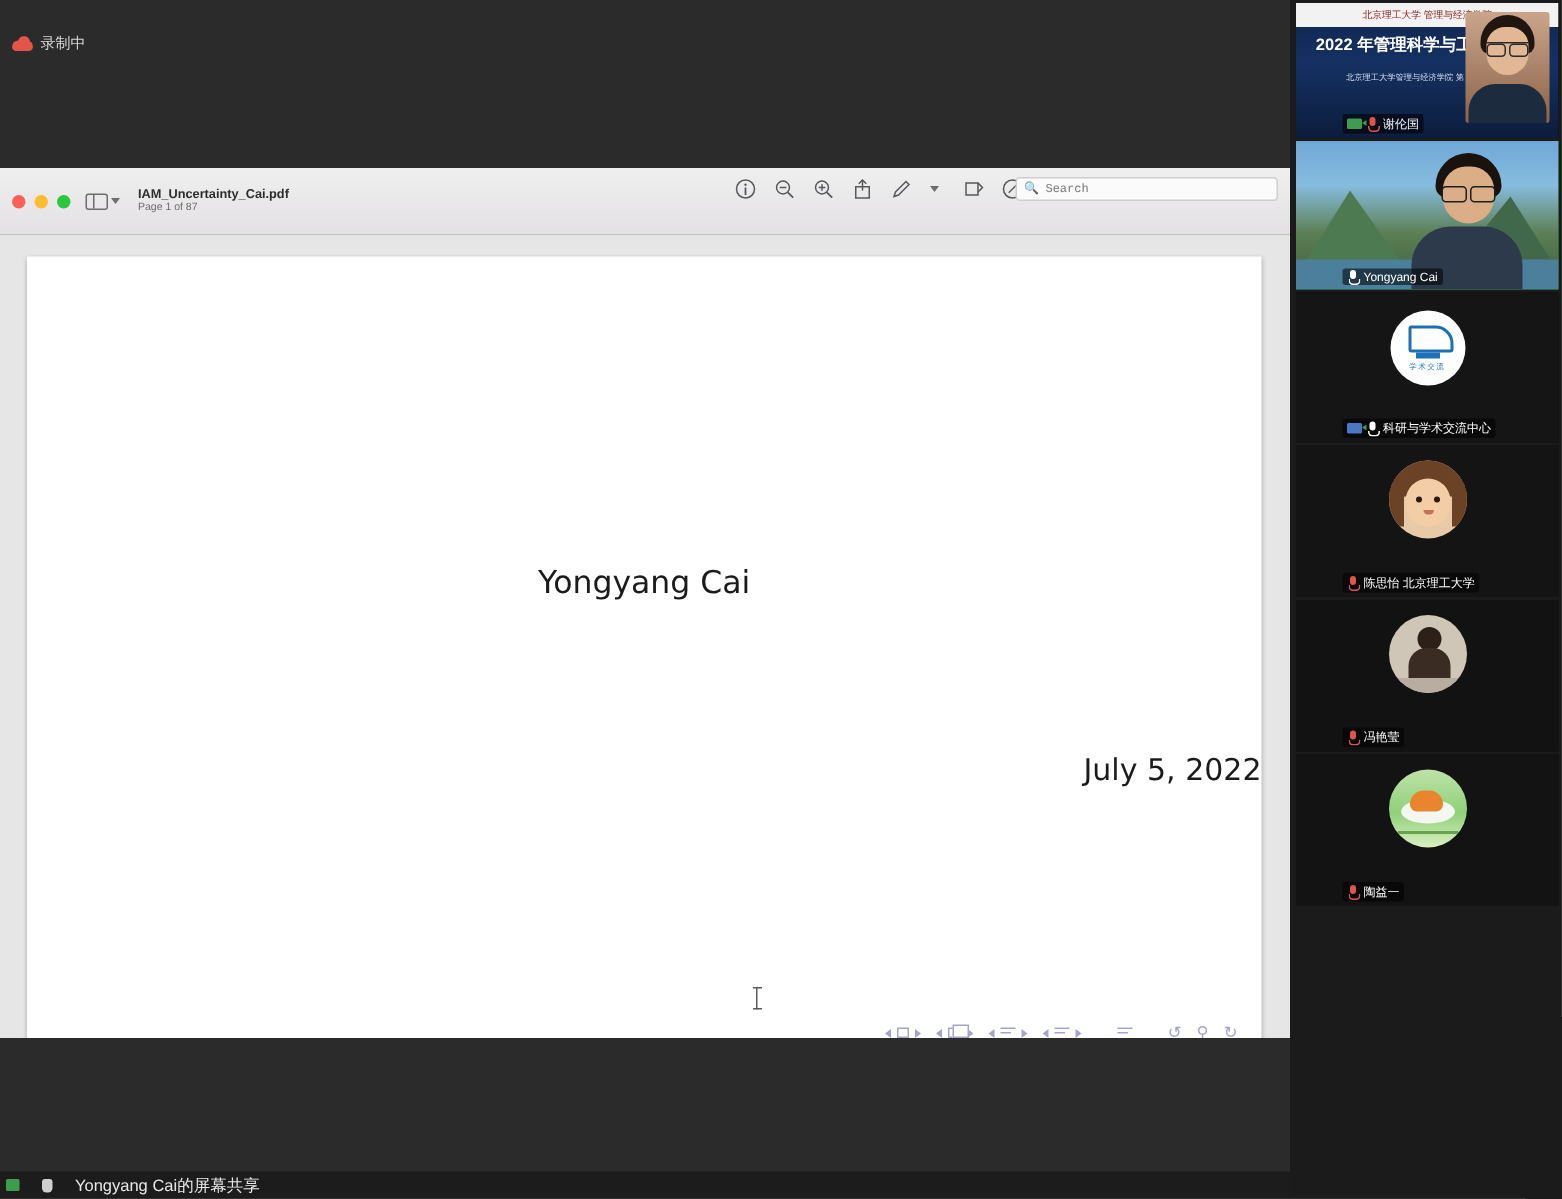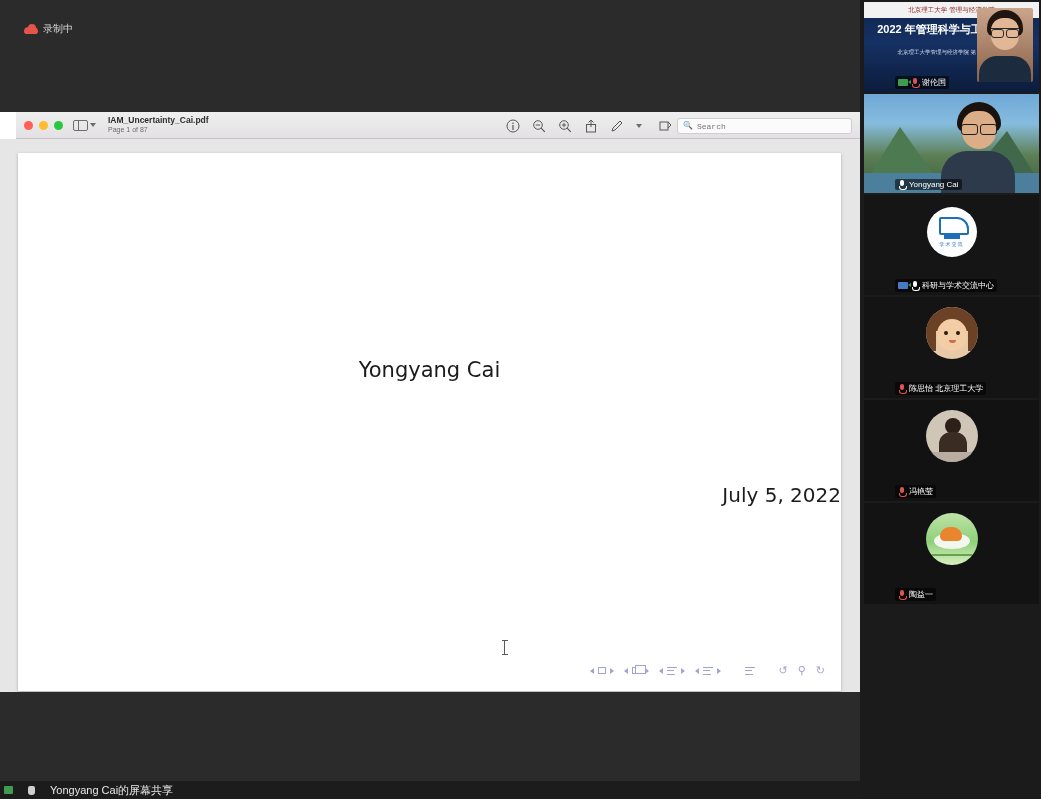--- a/index.html
+++ b/index.html
@@ -20,21 +20,21 @@
   #share-area {
     position: absolute;
     left: 0; top: 0;
     width: 860px; height: 799px;
     background: #2b2b2b;
   }
 
   
   #rec-indicator {
     position: absolute;
-    left: 24px; top: 22px;
+    left: 8px; top: 22px;
     display: flex;
     align-items: center;
     gap: 5px;
     color: #d8d8d8;
     font-size: 10px;
   }
   #rec-indicator .cloud-icon {
     width: 14px; height: 10px;
     position: relative;
   }
@@ -58,27 +58,26 @@
   
   #pdf-window {
     position: absolute;
     left: 0; top: 112px;
     width: 860px; height: 580px;
     background: #fff;
     overflow: hidden;
   }
   #pdf-toolbar {
     position: relative;
-    height: 27px;
+    height: 45px;
     background: linear-gradient(#f0eff0, #e3e1e3);
     border-bottom: 1px solid #c6c4c6;
     display: flex;
     align-items: center;
     padding: 0 8px;
-    margin-left: 16px;
   }
   .traffic-lights {
     display: flex;
     gap: 6px;
     align-items: center;
     margin-right: 10px;
   }
   .tl { width: 9px; height: 9px; border-radius: 50%; display: inline-block; }
   .tl.red { background: #ff5f57; }
   .tl.yellow { background: #febc2e; }

